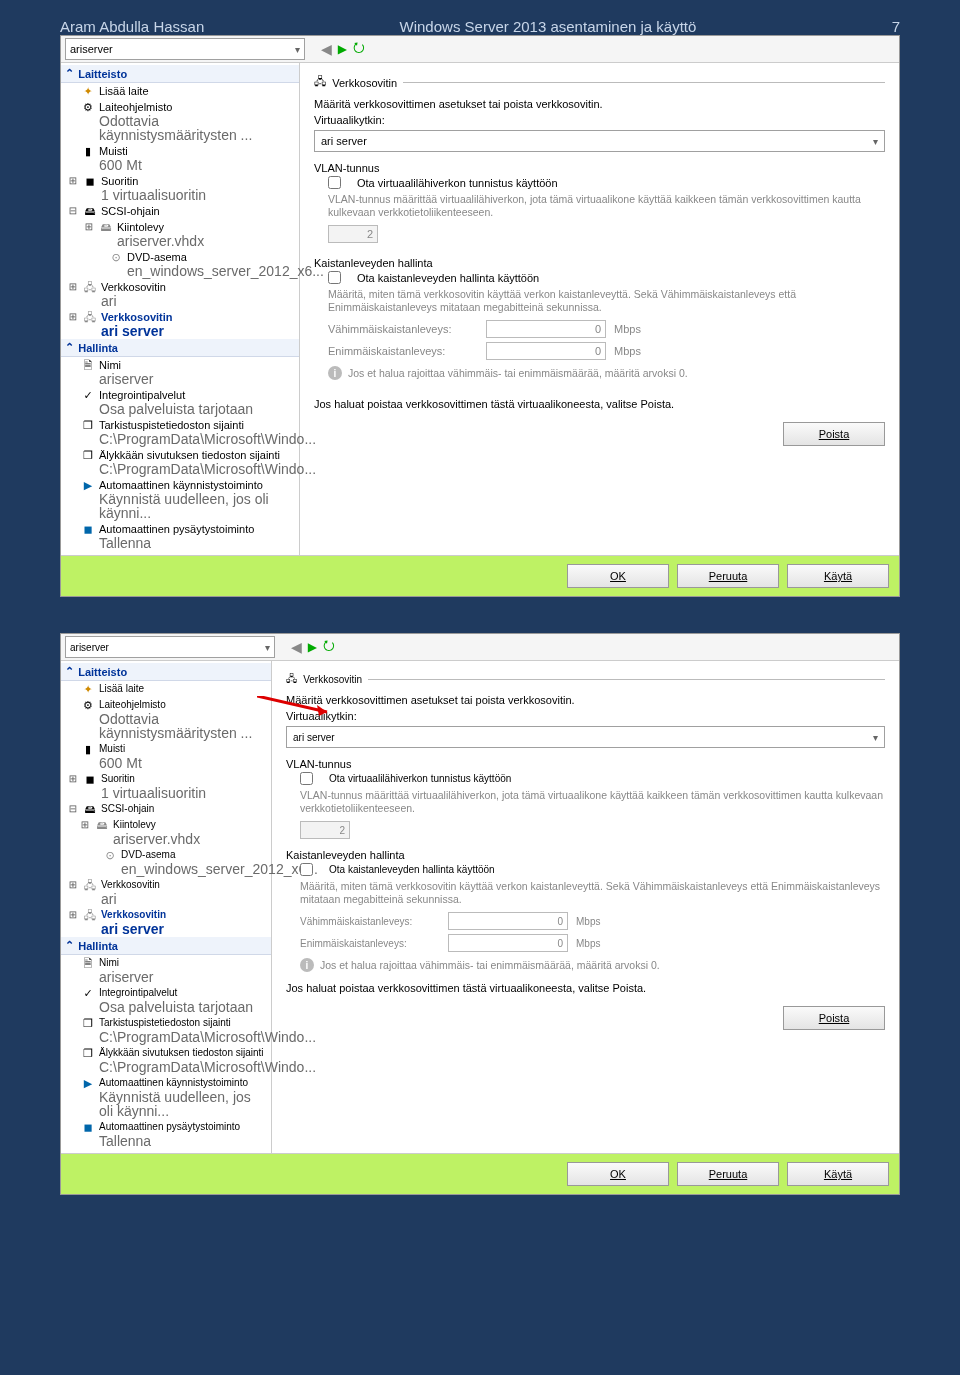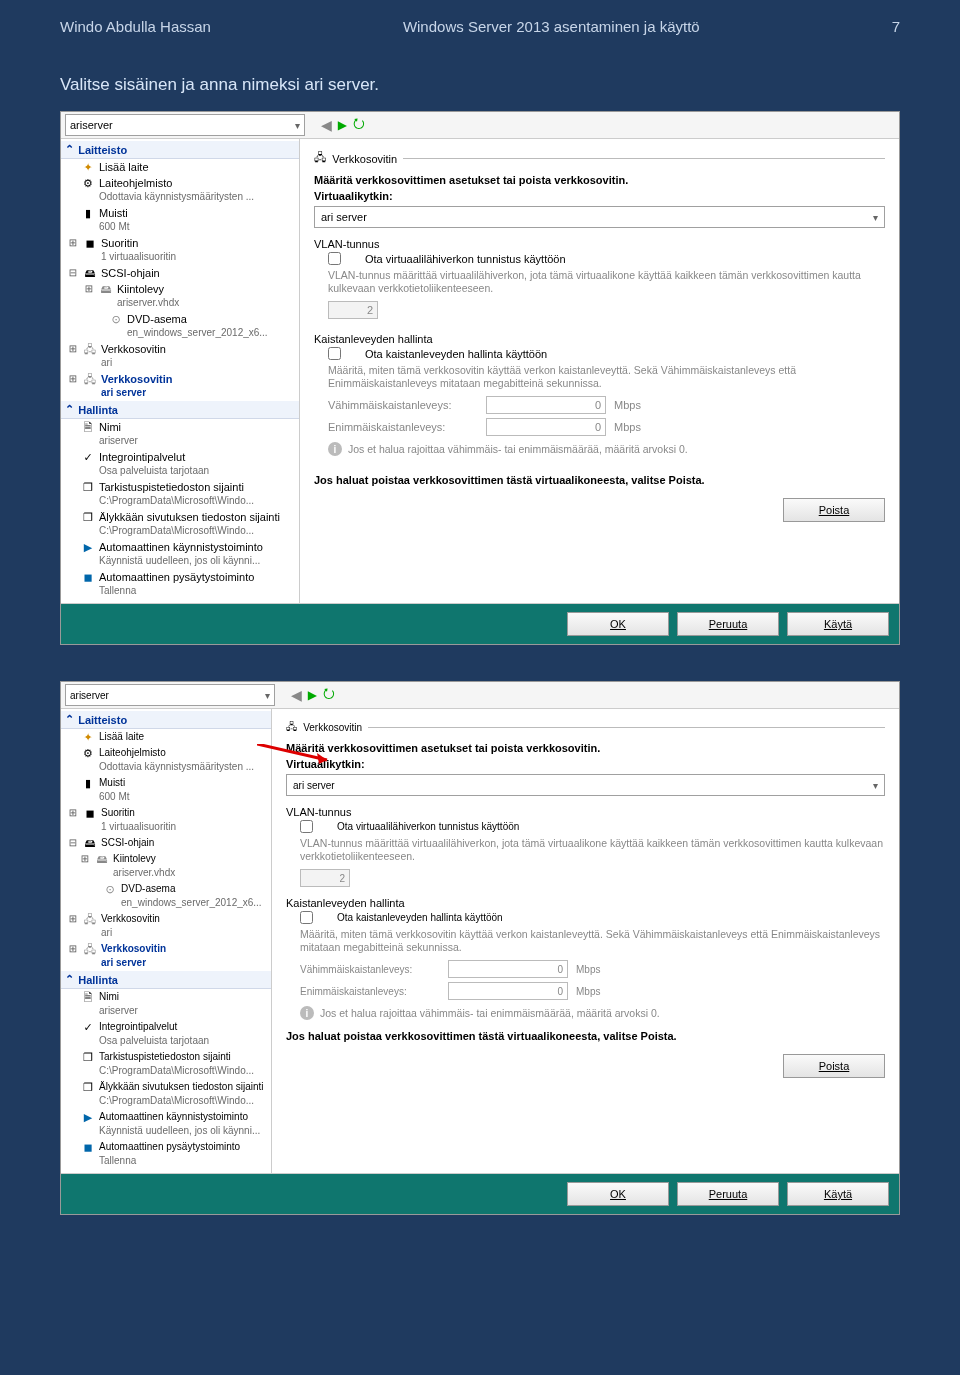--- a/index.html
+++ b/index.html
@@ -110,21 +110,21 @@
   align-items: center;
   justify-content: center;
   font-size: 11px;
 }
 .tree-item .labels {
   display: flex;
   flex-direction: column;
 }
 .tree-sub {
   color: #6a6a6a;
-  font-size: 10px;
+  font-size: 14px;
 }
 .tree-expander {
   width: 12px;
   text-align: center;
   color: #555;
   font-size: 10px;
   margin-left: -14px;
 }
 .tree-selected .labels .tlabel { color: #003399; font-weight: bold; }
 .tree-selected .tree-sub { color: #003399; font-weight: bold; }
@@ -135,40 +135,40 @@
 .fieldset-title {
   display: flex;
   align-items: center;
   gap: 6px;
   margin-bottom: 6px;
 }
 .fieldset-line {
   flex: 1;
   border-top: 1px solid #bbb;
 }
-.content p { margin: 4px 0; font-weight: bold; }
+.content p { margin: 4px 0; }
 .content-label { font-size: 11px; }
 .select-row {
   border: 1px solid #a0a0a0;
   height: 20px;
   display: flex;
   align-items: center;
   justify-content: space-between;
   padding: 0 6px;
   margin: 2px 0 10px 0;
   background: #fff;
 }
 .section-title {
   font-size: 11px;
   margin: 6px 0 2px 0;
 }
 .checkbox-row {
   display: flex;
   align-items: center;
-  gap: 24px;
+  gap: 16px;
   margin: 2px 0 4px 14px;
 }
 .checkbox-row input { margin: 0;}
 .disabled-text { color: #888; font-size: 10.5px; margin: 2px 0 6px 14px; line-height: 13px;}
 .num-input {
   border: 1px solid #bbb;
   width: 40px;
   height: 16px;
   display: inline-flex;
   align-items: center;
@@ -214,21 +214,21 @@
   padding: 0 14px;
   display: inline-flex;
   align-items: center;
   justify-content: center;
   font-size: 11px;
   cursor: pointer;
   text-decoration: underline;
 }
 .dialog-footer {
   border-top: 1px solid #ccc;
-  background: #0f766e;
+  background: #bef264;
   display: flex;
   justify-content: flex-end;
   gap: 8px;
   padding: 8px 10px;
 }
 .icon-hw { color: #d08a00; }
 .icon-disk { color: #888; }
 .icon-dvd { color: #888; }
 .icon-net { color: #888; }
 .icon-mgmt { color: #06a; }
@@ -240,26 +240,25 @@
   height: 24px;
   pointer-events: none;
 }
 </style>
 </head>
 <body>
 
 <div class="page">
 
   <div class="header">
-    <span>Windo Abdulla Hassan</span>
+    <span>Aram Abdulla Hassan</span>
     <span>Windows Server 2013 asentaminen ja käyttö</span>
     <span>7</span>
   </div>
 
-  <div class="caption">Valitse sisäinen ja anna nimeksi ari server.</div>
 
   <div class="dialog">
     <div class="toolbar-top">
       <div class="vm-select">
         <span>ariserver</span>
         <span class="chevron">▾</span>
       </div>
       <div class="nav-icons">
         <span class="nav-arrow">◀</span>
         <span class="nav-play">▶</span>

